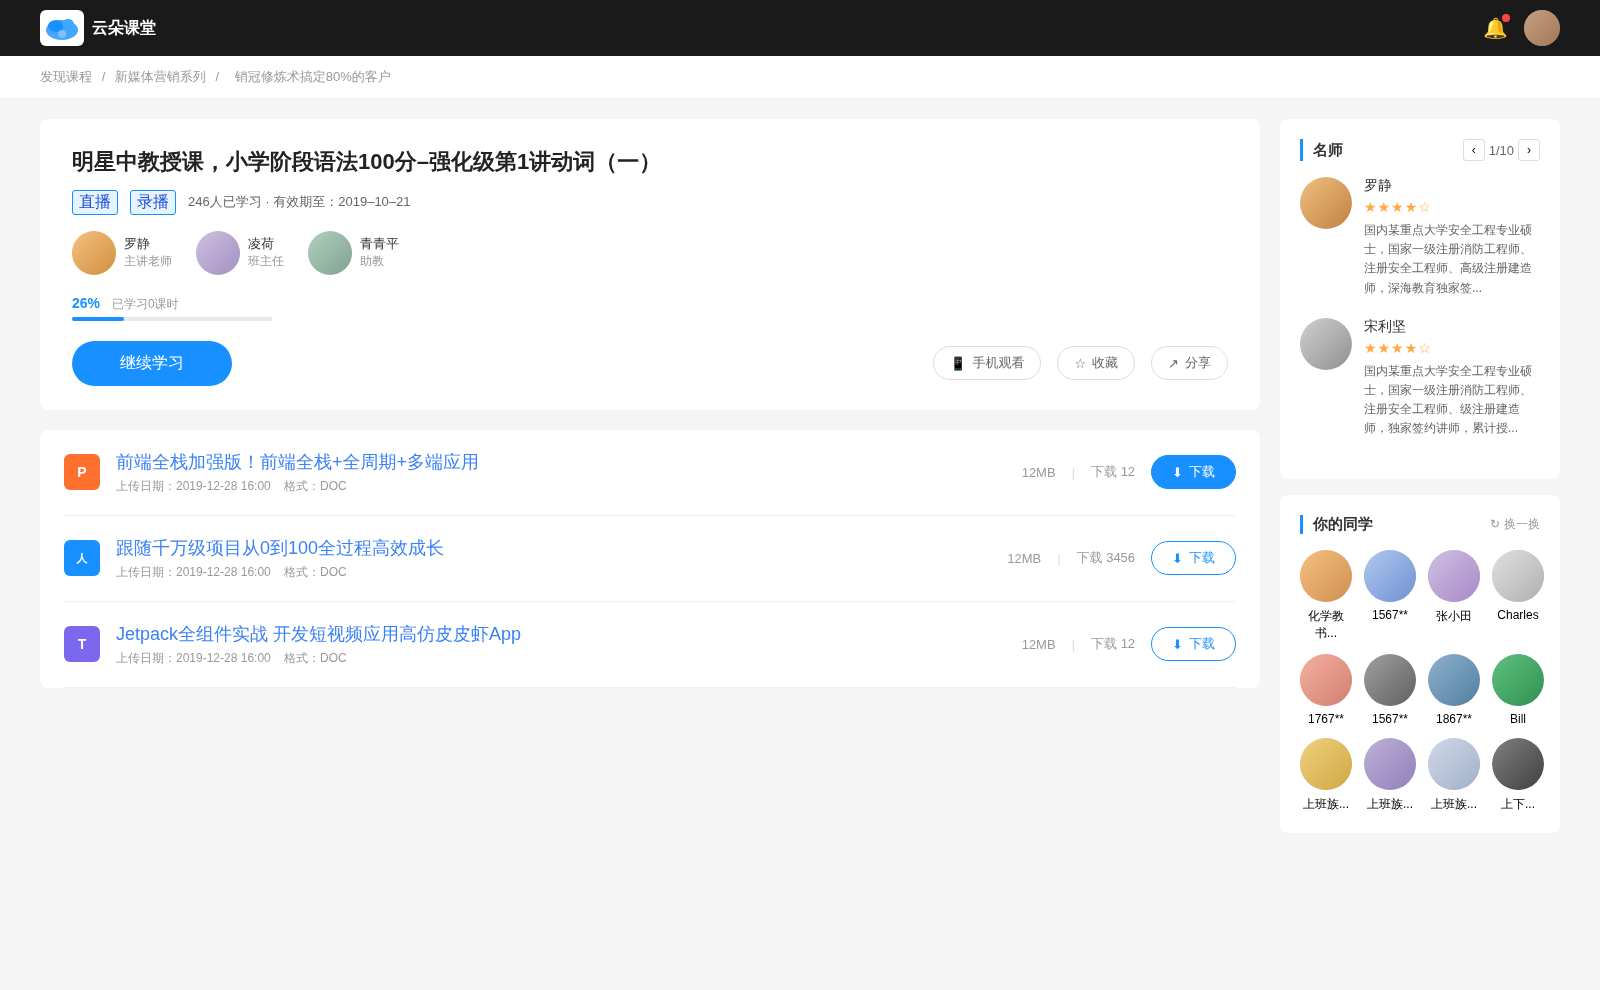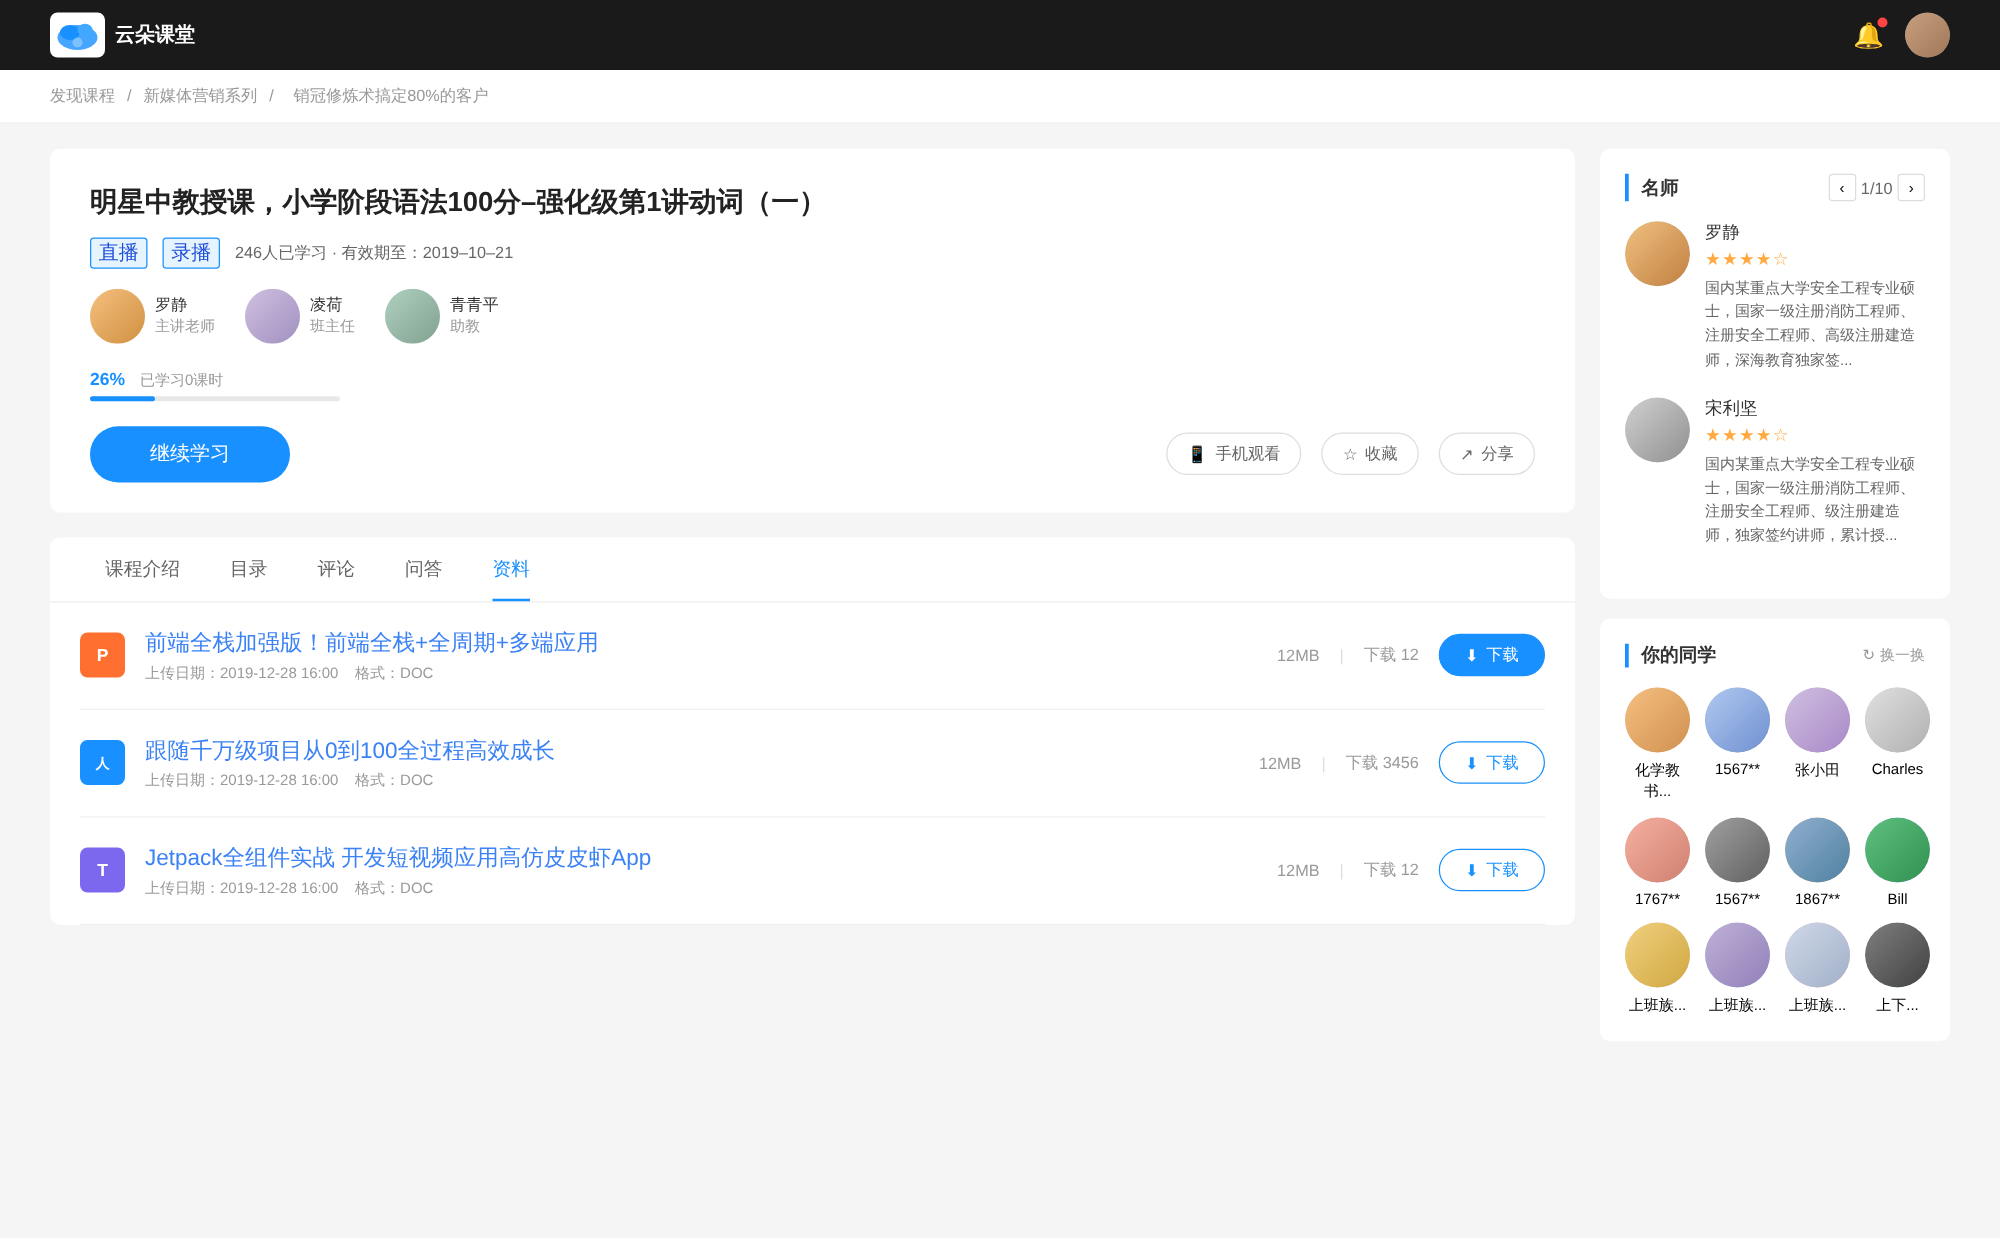--- a/index.html
+++ b/index.html
@@ -202,27 +202,20 @@
           </button>
           <button class="action-btn">
             <span>↗</span>
             <span>分享</span>
           </button>
         </div>
       </div>
     </div>
 
     <div class="tabs-section">
-      <div class="tabs-header">
-        <div class="tab-item">课程介绍</div>
-        <div class="tab-item">目录</div>
-        <div class="tab-item">评论</div>
-        <div class="tab-item">问答</div>
-        <div class="tab-item active">资料</div>
-      </div>
       <div class="tabs-body">
 
         <div class="resource-item">
           <div class="resource-icon orange">P</div>
           <div class="resource-info">
             <div class="resource-title">前端全栈加强版！前端全栈+全周期+多端应用</div>
             <div class="resource-meta">
               <span>上传日期：2019-12-28  16:00</span>
               &nbsp;&nbsp;
               <span>格式：DOC</span>

